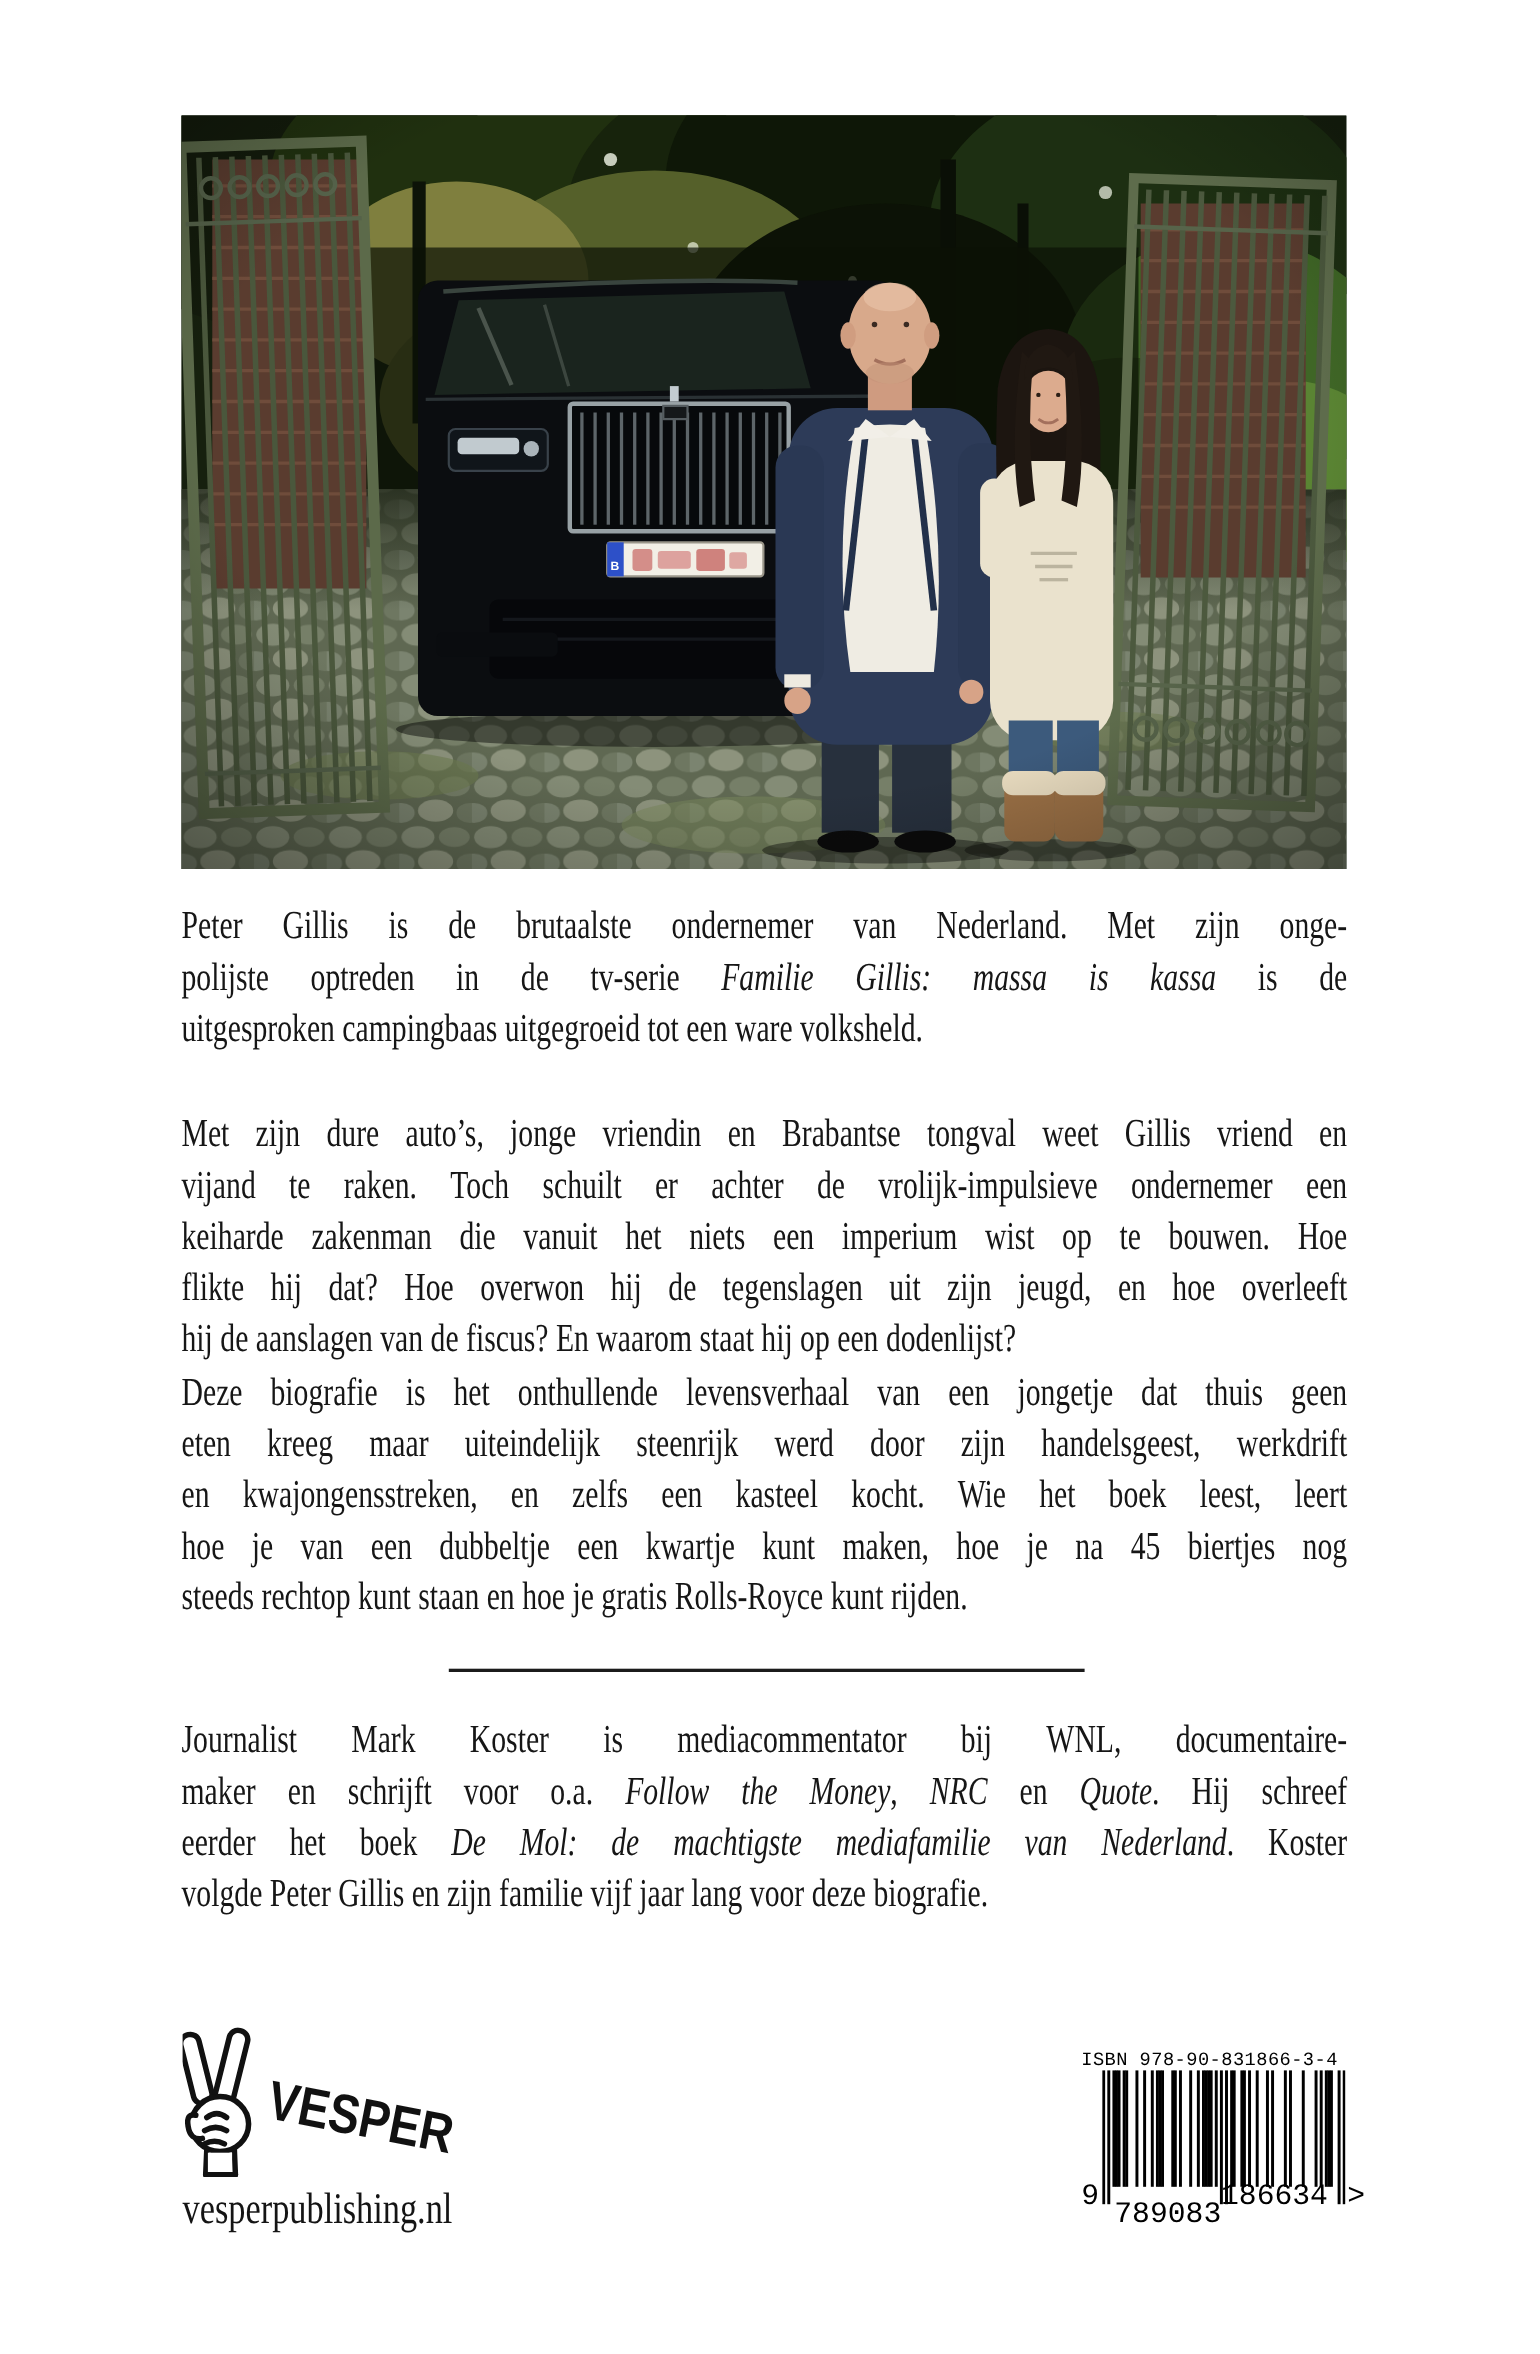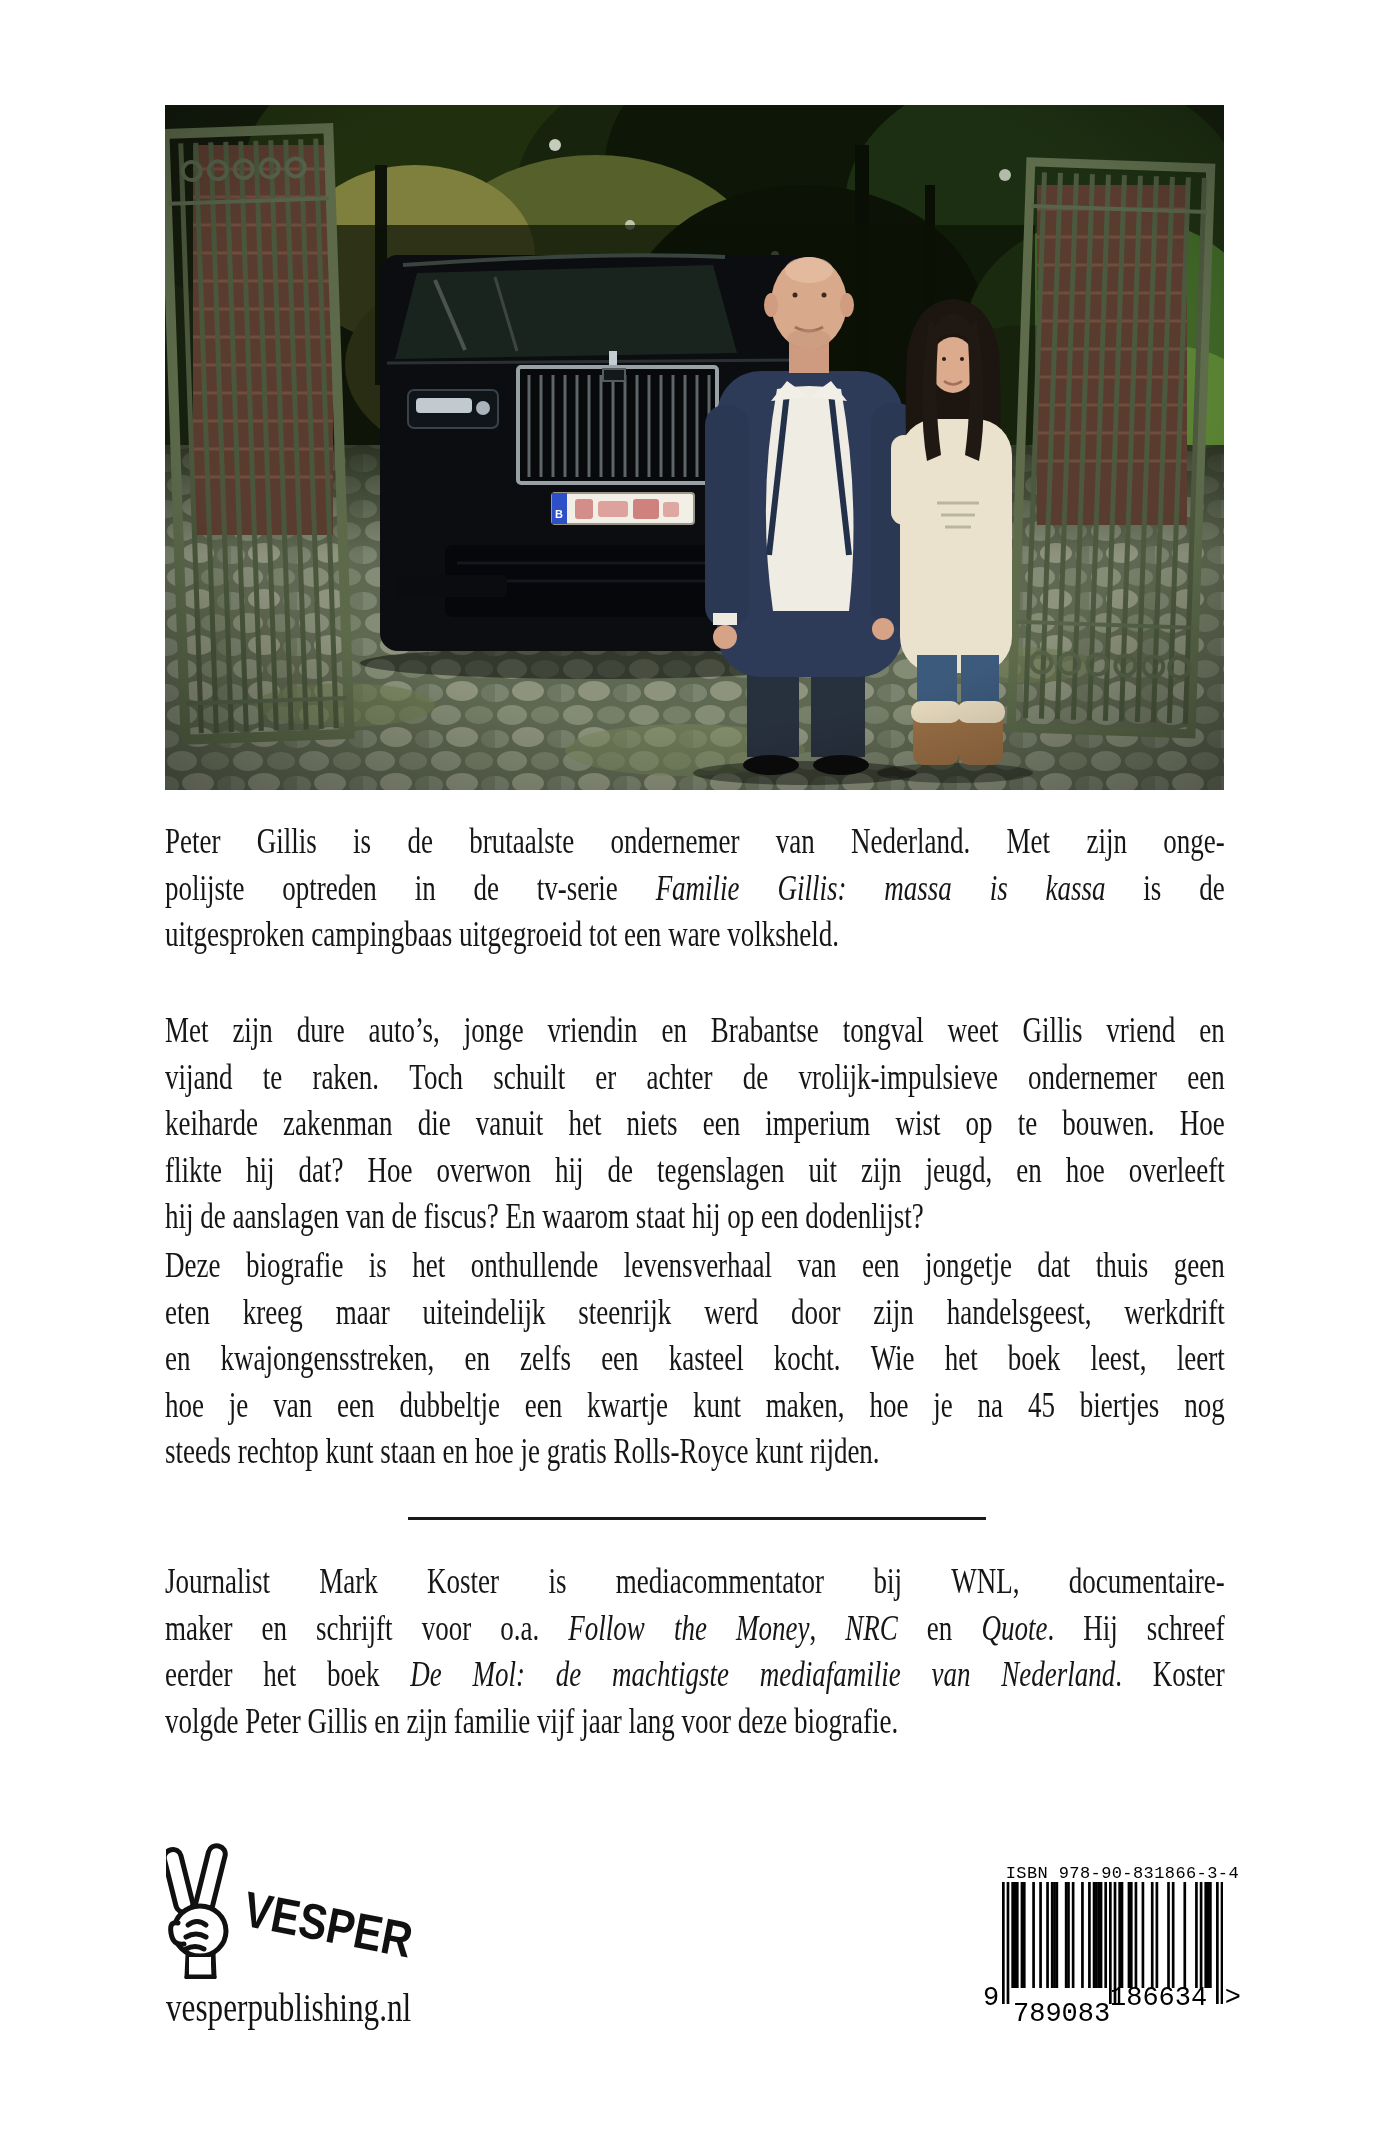--- a/index.html
+++ b/index.html
@@ -31,21 +31,21 @@
     letter-spacing:0px;color:#111;
     transform:rotate(11deg) scaleX(0.84);transform-origin:left top;white-space:nowrap;
   }
   .site{
     position:absolute;left:166px;top:1984px;
     font-family:"Liberation Serif",serif;font-size:40px;color:#141414;
     transform:scaleX(0.78);transform-origin:left top;white-space:nowrap;
   }
   
   .bc{position:absolute;left:983px;top:1864px;width:256px;height:152px;font-family:"Liberation Mono",monospace;color:#000;}
-  .bc-label{position:absolute;left:0;top:0;width:100%;text-align:right;font-size:17px;letter-spacing:0.4px;white-space:nowrap;}
+  .bc-label{position:absolute;left:0;top:0;width:100%;text-align:left;font-size:17px;letter-spacing:0.4px;white-space:nowrap;}
   .bc-bars{position:absolute;left:19px;top:18px;width:221px;height:122px;}
   .bc-digit{position:absolute;font-size:27px;top:120px;line-height:28px;}
   .d9{left:0;}
   .g1{left:30px;width:97px;text-align:center;margin-top:16px;}
   .g2{left:127px;width:97px;text-align:right;}
   .gt{right:-2px;}
 </style>
 </head>
 <body>
 

